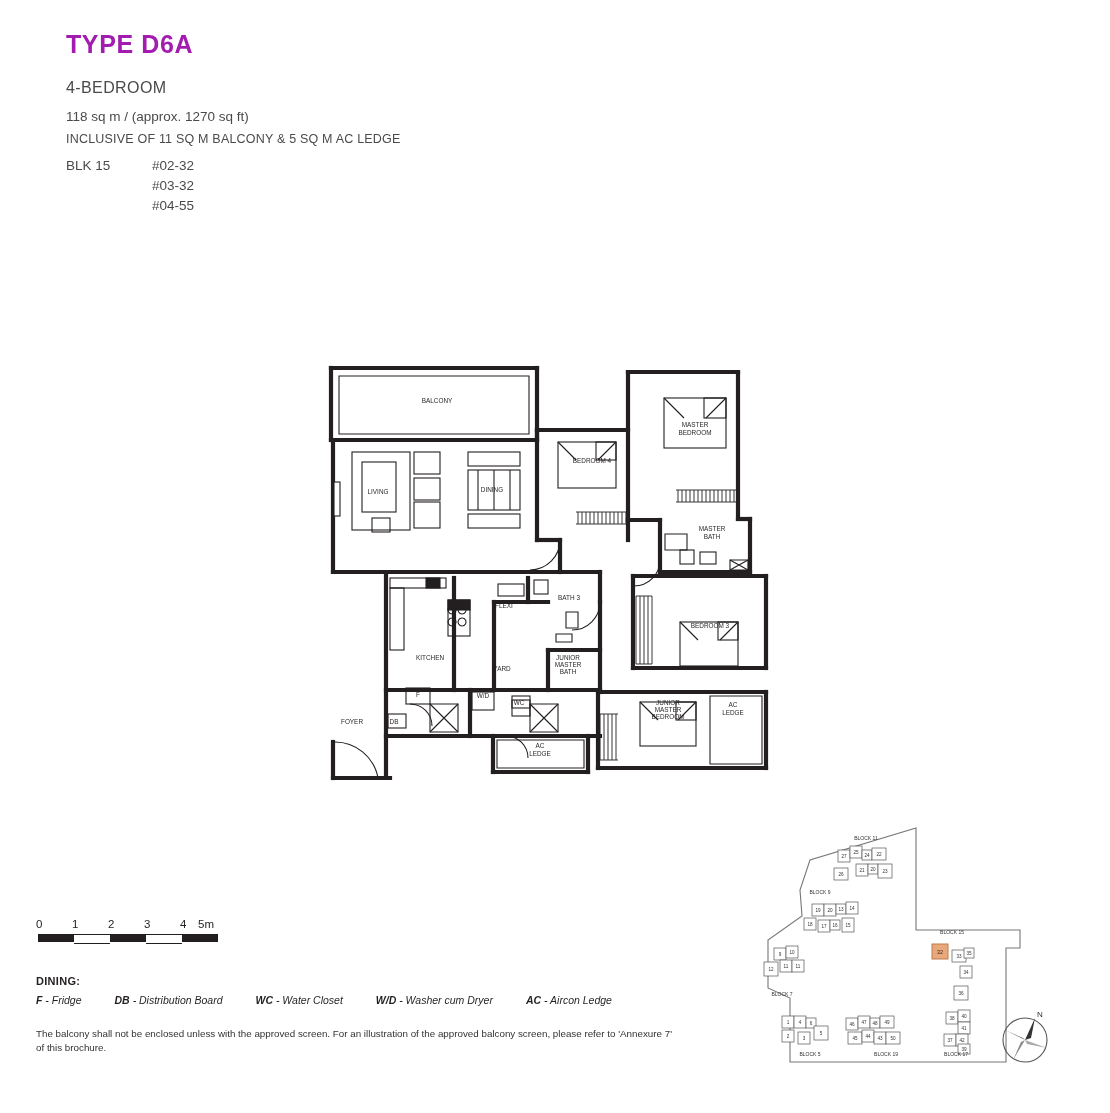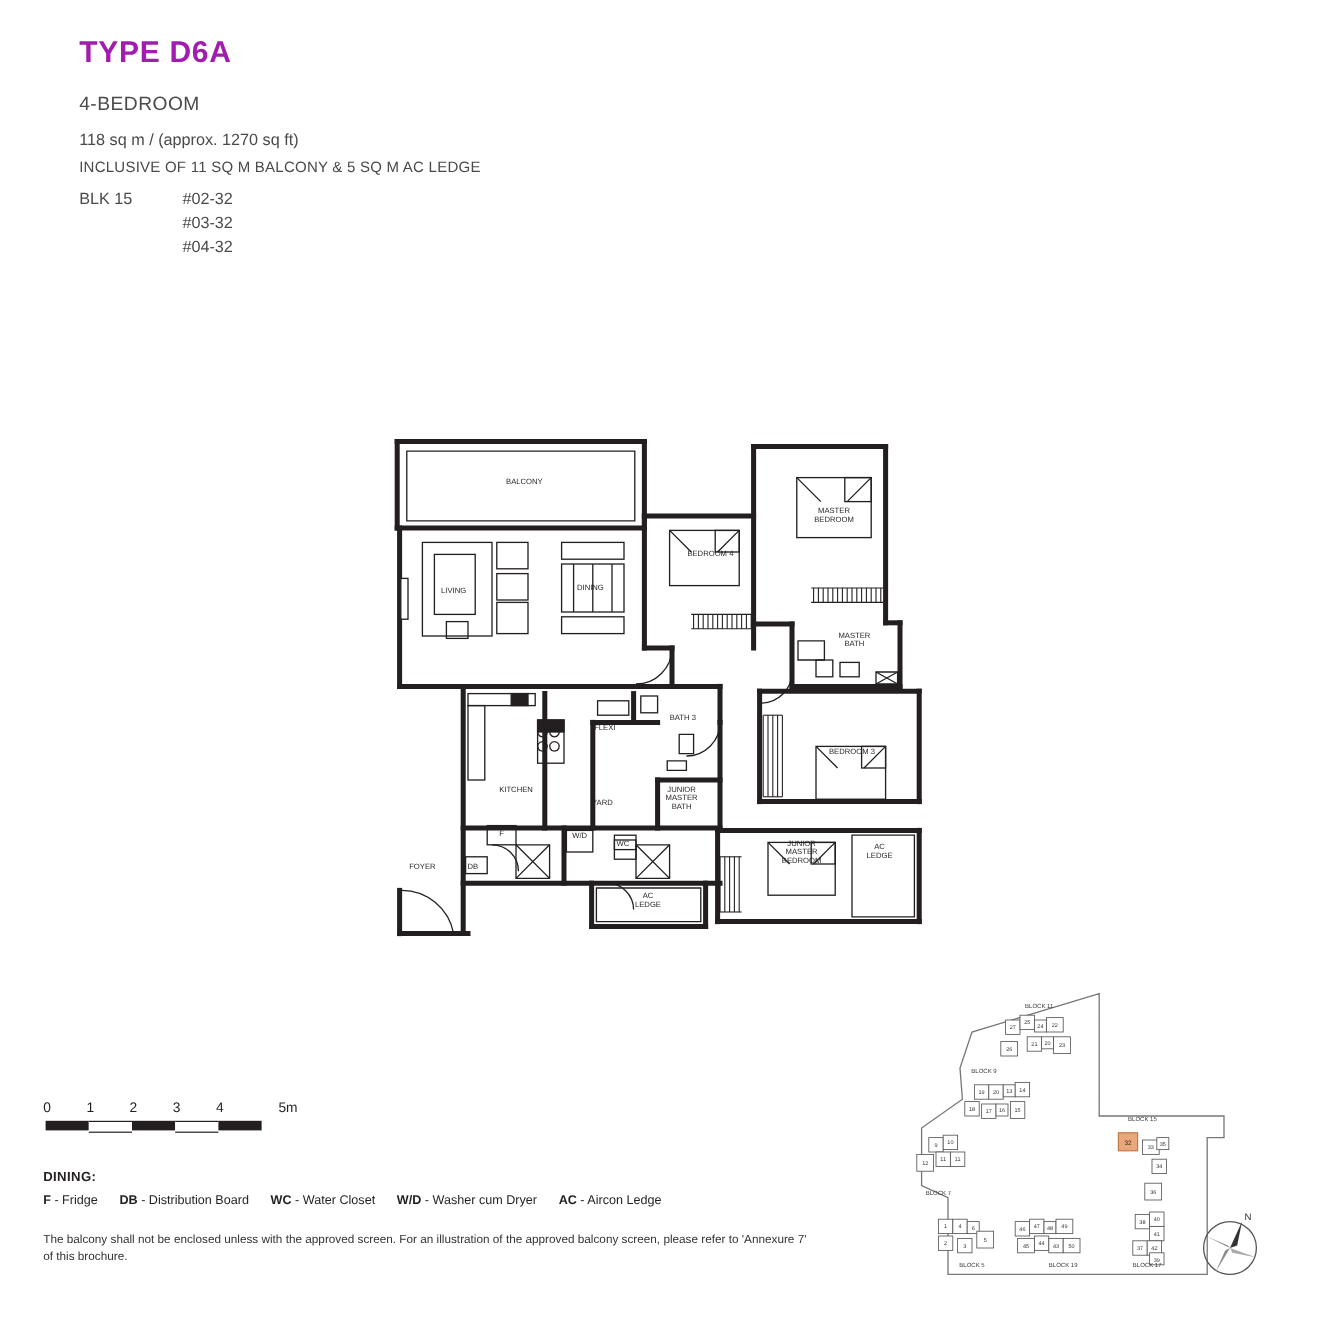--- a/index.html
+++ b/index.html
@@ -24,21 +24,21 @@
   .scale .nums{position:relative;height:13px;font-size:11.5px;color:#231f20;}
   .scale .nums span{position:absolute;top:0;}
   .scale .bar{position:relative;margin-top:3px;height:8px;}
   .scale .seg{position:absolute;top:0;height:8px;width:36px;}
   .scale .seg.d{background:#231f20;}
   .scale .seg.l{background:#ffffff;border-top:1.5px solid #231f20;border-bottom:1.5px solid #231f20;}
 
   
   .legend{position:absolute;left:36px;top:975px;font-size:11px;color:#231f20;}
   .legend .t{font-weight:bold;letter-spacing:.3px;}
-  .legend .items{margin-top:7px;display:flex;gap:18px;font-size:10.5px;}
+  .legend .items{margin-top:7px;display:flex;gap:33px;font-size:10.5px;font-style:italic;}
   .legend .items b{font-weight:bold;}
   .notes{position:absolute;left:36px;top:1026px;width:640px;font-size:9.8px;line-height:13.5px;color:#333;}
 
   
   #keyplan{position:absolute;left:738px;top:820px;width:300px;height:250px;}
   .keynote{position:absolute;left:740px;top:1116px;font-size:14px;font-style:italic;color:#333;}
   .compass{position:absolute;left:995px;top:1008px;width:60px;height:60px;}
 </style>
 </head>
 <body>
@@ -46,21 +46,21 @@
 <div class="hdr">
   <h1>TYPE D6A</h1>
   <div class="sub1">4-BEDROOM</div>
   <div class="sub2">118 sq m / (approx. 1270 sq ft)</div>
   <div class="sub3">INCLUSIVE OF 11 SQ M BALCONY &amp; 5 SQ M AC LEDGE</div>
   <div class="blkrow">
     <div class="blk">BLK 15</div>
     <div class="units">
       <div>#02-32</div>
       <div>#03-32</div>
-      <div>#04-32</div>
+      <div>#04-55</div>
     </div>
   </div>
 </div>
 
 <div id="plan">
 <svg width="470" height="440" viewBox="320 355 470 440" xmlns="http://www.w3.org/2000/svg">
   <g fill="none" stroke="#231f20" stroke-width="1">
 
     <g stroke-width="4.2" stroke-linecap="square">
 
@@ -240,21 +240,21 @@
 </svg>
 </div>
 
 <div class="scale">
   <div class="nums">
     <span style="left:0px">0</span>
     <span style="left:36px">1</span>
     <span style="left:72px">2</span>
     <span style="left:108px">3</span>
     <span style="left:144px">4</span>
-    <span style="left:196px">5m</span>
+    <span style="left:162px">5m</span>
   </div>
   <div class="bar">
     <div class="seg d" style="left:2px"></div>
     <div class="seg l" style="left:38px"></div>
     <div class="seg d" style="left:74px"></div>
     <div class="seg l" style="left:110px"></div>
     <div class="seg d" style="left:146px"></div>
   </div>
 </div>
 

